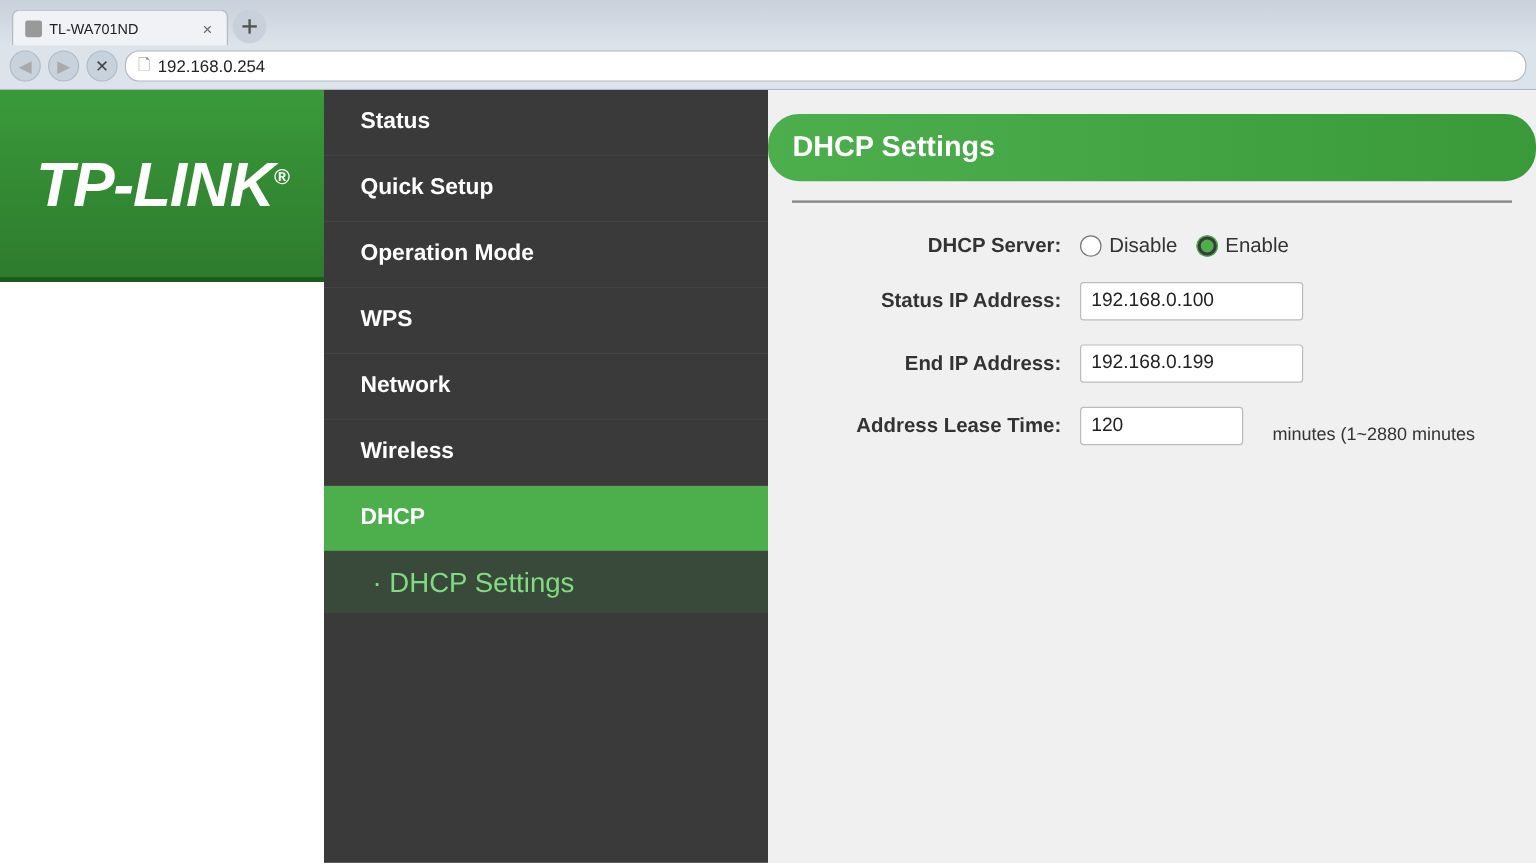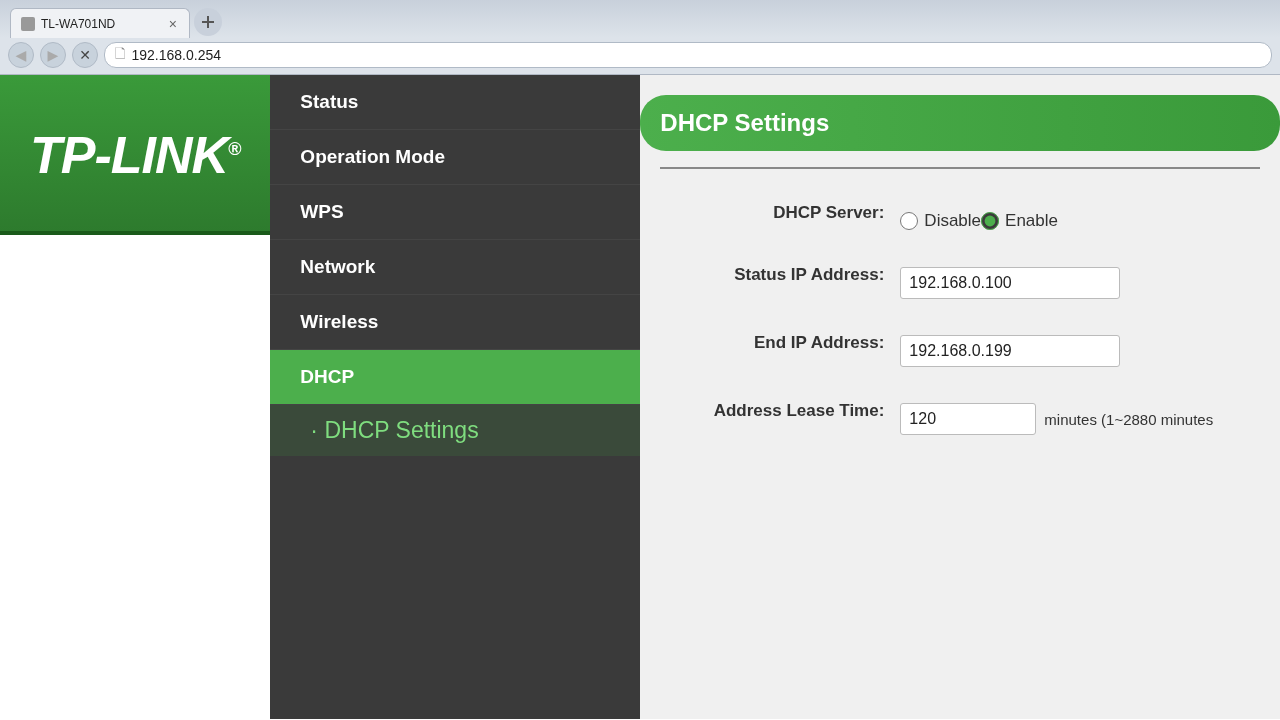--- a/index.html
+++ b/index.html
@@ -194,37 +194,37 @@
     .form-label {
       width: 220px;
       text-align: right;
       font-size: 17px;
       color: #333;
       font-weight: bold;
       padding-right: 16px;
     }
     .form-control {
       display: flex;
-      align-items: center;
-      margin-top: 16px;
+      align-items: flex-end;
+      gap: 16px;
     }
     .radio-label {
       font-size: 17px;
       color: #333;
       display: flex;
       align-items: center;
       gap: 6px;
     }
     .radio-input {
       width: 18px; height: 18px;
       cursor: pointer;
       accent-color: #4caf4c;
     }
     .text-input {
-      width: 220px;
+      width: 186px;
       height: 32px;
       border: 1px solid #bbb;
       border-radius: 3px;
       padding: 0 8px;
       font-size: 16px;
       background: #fff;
       color: #222;
     }
     .lease-note {
       font-size: 15px;
@@ -274,20 +274,23 @@
     <div class="tp-link-logo">
       <span>TP-LINK</span><sup>®</sup>
     </div>
   </div>
 
   <div class="content-area">
 
     <div class="sidebar">
       <div class="sidebar-item">
         <span>Status</span>
+      </div>
+      <div class="sidebar-item">
+        <span>Quick Setup</span>
       </div>
       <div class="sidebar-item">
         <span>Operation Mode</span>
       </div>
       <div class="sidebar-item">
         <span>WPS</span>
       </div>
       <div class="sidebar-item">
         <span>Network</span>
       </div>

